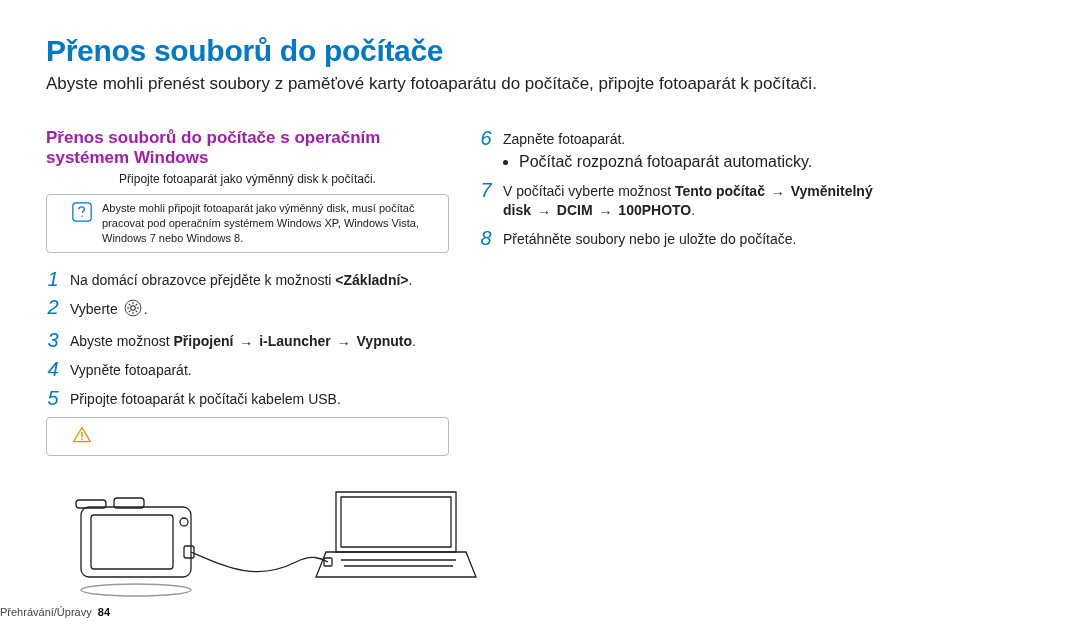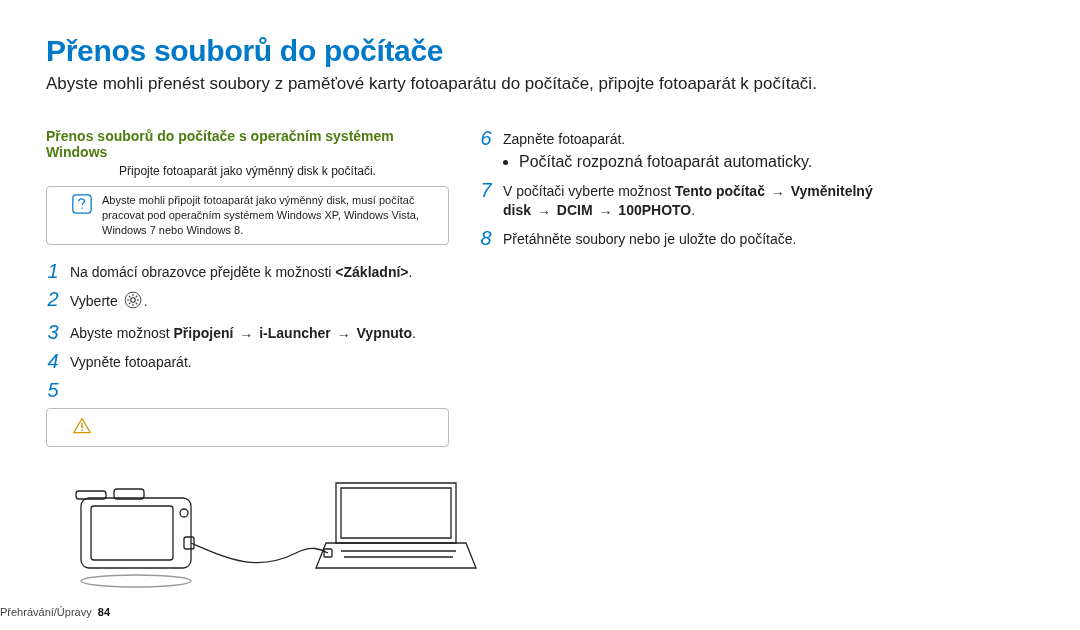--- a/index.html
+++ b/index.html
@@ -31,22 +31,22 @@
   }
   .columns {
     display: flex;
     gap: 30px;
   }
   .col {
     flex: 1 1 0;
     min-width: 0;
   }
   h2 {
-    color: #4d7c0f;
-    font-size: 14px;
+    color: #a21caf;
+    font-size: 17px;
     font-weight: 700;
     margin: 0 0 4px 0;
   }
   .sub {
     font-size: 12px;
     margin: 0 0 8px 0;
     text-align: center;
   }
   .note {
     display: flex;
@@ -180,20 +180,21 @@
           <span class="step-body">
             <span>Abyste možnost </span><span class="bold">Připojení</span> <span class="arrow">→</span> <span class="bold">i-Launcher</span> <span class="arrow">→</span> <span class="bold">Vypnuto</span><span>.</span>
           </span>
         </li>
         <li>
           <span class="num">4</span>
           <span class="step-body">Vypněte fotoaparát.</span>
         </li>
         <li>
           <span class="num">5</span>
+          <span class="step-body">Připojte fotoaparát k počítači kabelem USB.</span>
         </li>
       </ol>
 
       <div class="note">
         <span class="note-icon warn">
           <svg viewBox="0 0 24 24">
               <path d="M12 3 L22 20 L2 20 Z" fill="none" stroke="#d99400" stroke-width="1.5" stroke-linejoin="round"></path>
               <line x1="12" y1="9" x2="12" y2="14" stroke="#d99400" stroke-width="1.8" stroke-linecap="round"></line>
               <circle cx="12" cy="17" r="1" fill="#d99400"></circle>
             </svg>

